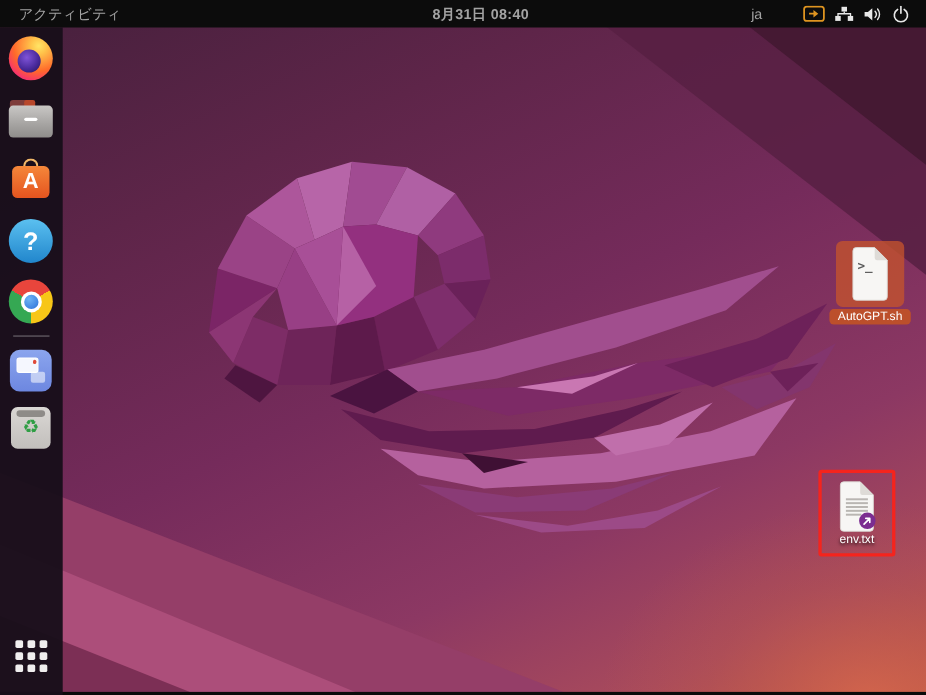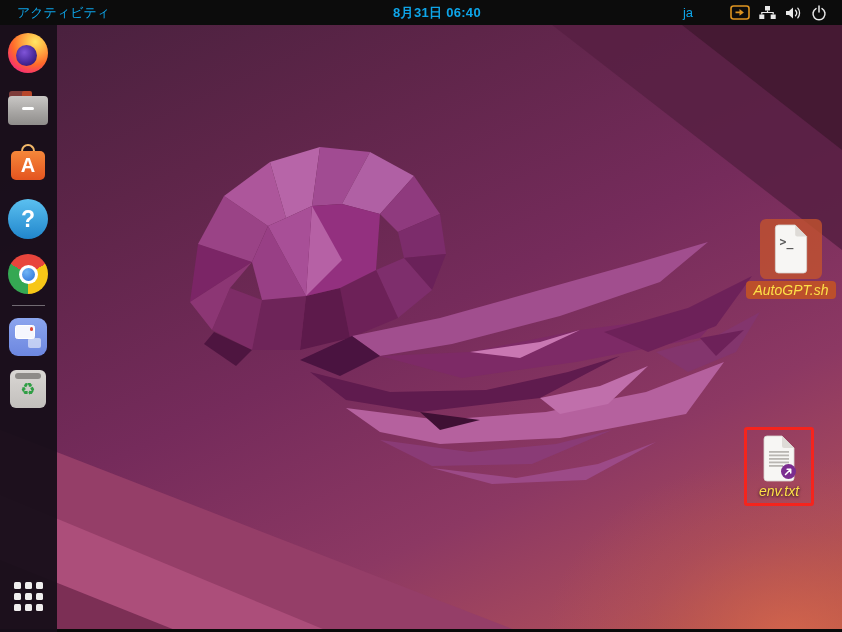--- a/index.html
+++ b/index.html
@@ -8,21 +8,21 @@
   #screen { position:relative; width:842px; height:632px; overflow:hidden; background:#5f2549; }
 
   
   .wallpaper { position:absolute; inset:0;
     background:linear-gradient(155deg,#45203c 0%,#5e2549 25%,#752b5b 50%,#8c3863 72%,#a84a5c 88%,#c05a49 100%); }
   .wallpaper svg { position:absolute; inset:0; display:block; }
   .bottom-edge { position:absolute; left:0; right:0; bottom:0; height:3px; background:#0a0a0a; }
 
   
   .topbar { position:absolute; top:0; left:0; right:0; height:25px; background:#0c0c0c;
-    display:flex; align-items:center; color:#0ea5e9; font-size:13px; z-index:30; }
+    display:flex; align-items:center; color:#a3a3a3; font-size:13px; z-index:30; }
   .activities { margin-left:17px; cursor:default; }
   .clock { position:absolute; left:50%; transform:translateX(-50%); margin-left:16px; font-weight:bold; letter-spacing:.3px; }
   .tray { position:absolute; right:15px; display:flex; align-items:center; gap:9px; height:25px; }
   .kbd-ind { margin-right:28px; font-size:13px; }
   .tray svg { display:block; }
 
   
   .dock { position:absolute; left:0; top:25px; bottom:0; width:57px; background:rgba(24,15,26,.96); z-index:20; }
   .dock-item { position:absolute; left:8px; width:40px; height:40px; display:flex; align-items:center; justify-content:center; cursor:pointer; }
   .dock-divider { position:absolute; left:12px; width:33px; height:1px; background:rgba(255,255,255,.38); }
@@ -65,21 +65,21 @@
   .trash-lid { position:absolute; left:5px; top:3px; width:26px; height:6px; border-radius:3px; background:#8e8b88; }
   .trash-sym { position:absolute; left:0; right:0; top:11px; text-align:center; font-size:17px; color:#2f9e44;
     font-family:"DejaVu Sans",sans-serif; line-height:1; }
 
   .showapps { position:absolute; left:14px; width:29px; height:29px; display:grid;
     grid-template-columns:repeat(3,7px); grid-template-rows:repeat(3,7px); gap:4px; cursor:pointer; }
   .showapps span { background:#f0eeee; border-radius:1.5px; }
 
   
   .desk-icon { position:absolute; display:flex; flex-direction:column; align-items:center; z-index:10; cursor:pointer; }
-  .desk-label { font-size:14px; color:#fde047; text-shadow:0 1px 3px rgba(0,0,0,.85); margin-top:2px; white-space:nowrap;font-style:italic; }
+  .desk-label { font-size:11px; color:#ffffff; text-shadow:0 1px 3px rgba(0,0,0,.85); margin-top:2px; white-space:nowrap; }
   .sel-iconbox { width:62px; height:60px; background:rgba(196,83,45,.78); border-radius:6px;
     display:flex; align-items:center; justify-content:center; }
   .sel-label { background:#bc4f2b; border-radius:4px; padding:1px 8px; text-shadow:none; }
   .env-box { position:absolute; left:744px; top:427px; width:70px; height:79px; border:3px solid #f5241d;
     border-radius:3px; z-index:11; display:flex; flex-direction:column; align-items:center; justify-content:center; }
   .env-box .desk-label { margin-top:1px; }
 </style>
 </head>
 <body>
 
@@ -141,21 +141,21 @@
         <polygon points="540,398 600,386 648,366 608,404 560,414" fill="#c06fab"></polygon>
         <polygon points="420,412 480,420 440,430" fill="#3f1034"></polygon>
         <polygon points="700,338 744,330 716,356" fill="#6d2159"></polygon>
       </g>
     </svg>
     <div class="bottom-edge"></div>
   </div>
 
   <div class="topbar">
     <span class="activities">アクティビティ</span>
-    <span class="clock">8月31日 06:40</span>
+    <span class="clock">8月31日 08:40</span>
     <div class="tray">
       <span class="kbd-ind">ja</span>
       <span>
         <svg width="20" height="16" viewBox="0 0 20 16">
           <rect x="1" y="1" width="18" height="13" rx="2.5" fill="none" stroke="#de9420" stroke-width="1.6"></rect>
           <path d="M5.5 8.8 h4 v-2.6 l4.4 3.4 -4.4 3.4 v-2.6 h-4 z" fill="#de9420" transform="translate(0,-2.2)"></path>
         </svg>
       </span>
       <span>
         <svg width="17" height="14" viewBox="0 0 17 14">

